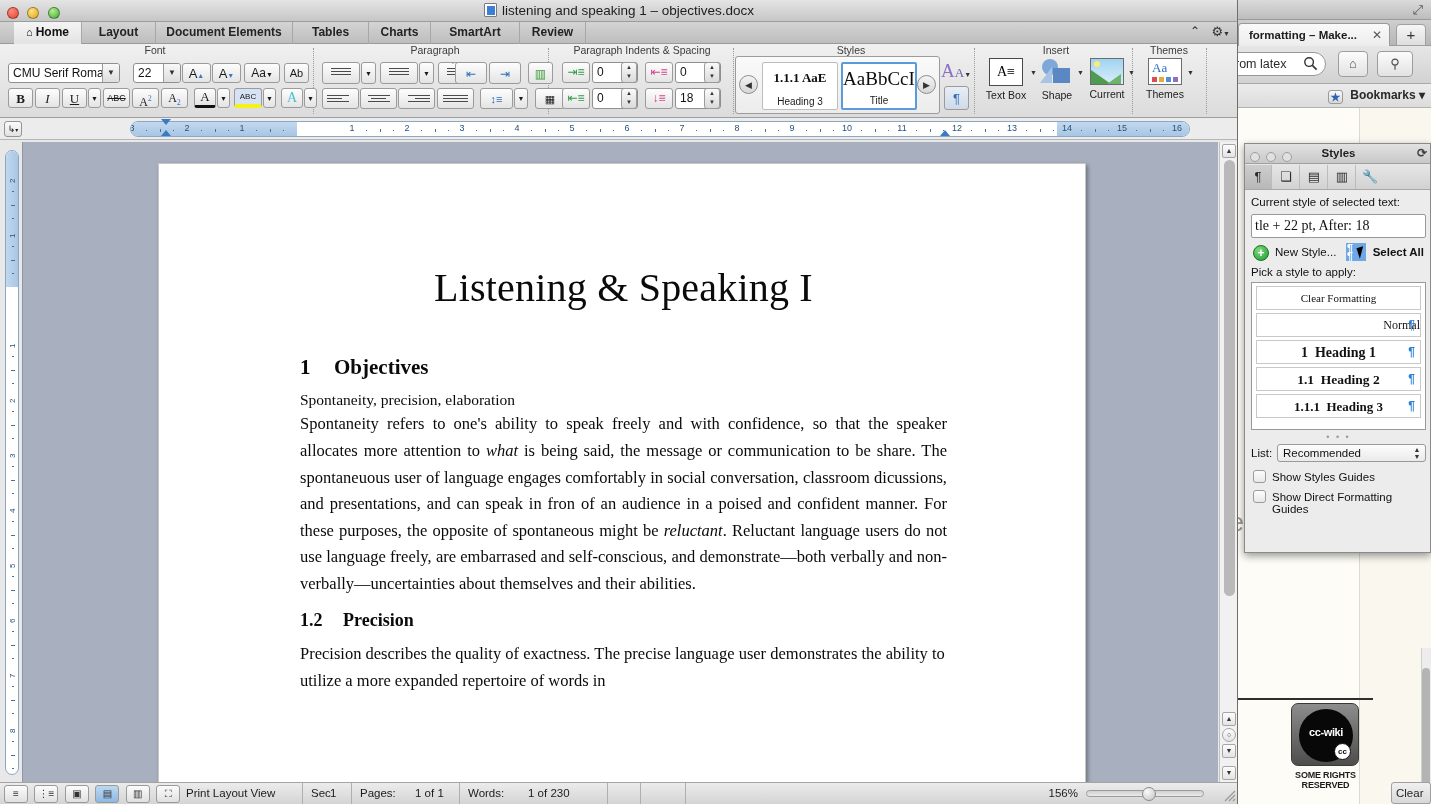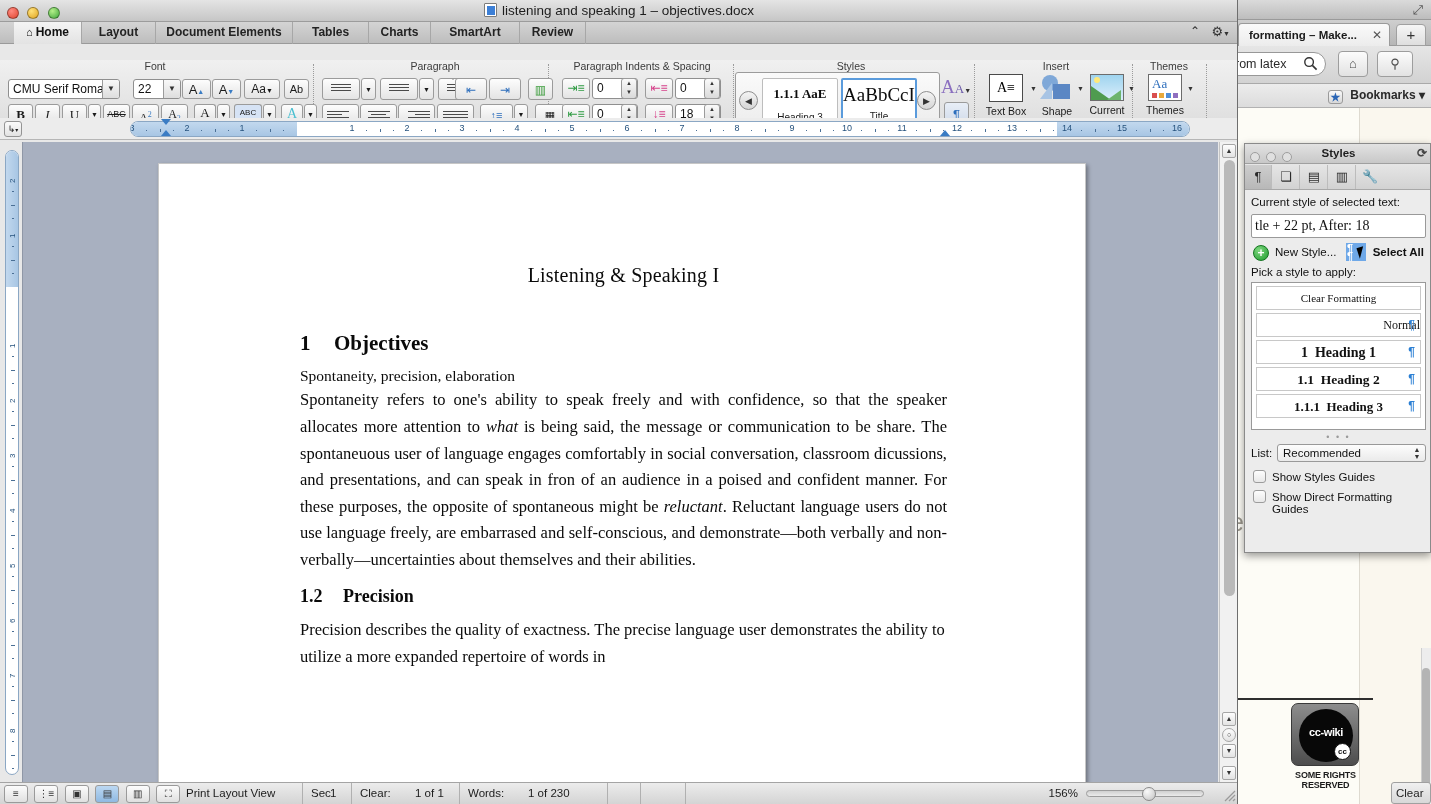--- a/index.html
+++ b/index.html
@@ -192,21 +192,20 @@
     background: linear-gradient(#f4f4f4, #e3e3e3);
     color: #111;
   }
   .home-glyph { font-size: 11px; margin-right: 3px; }
 
   
   .ribbon {
     position: absolute; left: 0; top: 44px; width: 1238px; height: 74px;
     background: linear-gradient(#f0f0f0, #dcdcdc);
     border-bottom: 1px solid #9e9e9e;
-    margin-top: 16px;
   }
   .grp-label {
     position: absolute; top: 0px; font-size: 10.5px; color: #3b3b3b;
     text-align: center;
   }
   .grp-sep {
     position: absolute; top: 4px; width: 1px; height: 66px;
     border-left: 1px dotted #9b9b9b;
   }
   .ctl {
@@ -341,21 +340,21 @@
     position: absolute; left: 135px; top: 21px; width: 928px; height: 700px;
     background: #fff;
     box-shadow: 2px 2px 4px rgba(0,0,0,.35);
     border: 1px solid #c6c6c6;
   }
   .doc {
     position: absolute; left: 141px; top: 100px; width: 647px;
     font-family: "Liberation Serif", serif; color: #0a0a0a;
   }
   .doc-title {
-    font-size: 20px; text-align: center; letter-spacing: 0.2px;
+    font-size: 40px; text-align: center; letter-spacing: 0.2px;
     margin-bottom: 44px;
   }
   .h1 { font-size: 21px; font-weight: bold; margin-bottom: 9px; }
   .h1 .num { display: inline-block; width: 34px; }
   .h2 { font-size: 18px; font-weight: bold; margin: 13px 0 10px; }
   .h2 .num { display: inline-block; width: 43px; }
   .p-plain { font-size: 15.5px; line-height: 1.45; }
   .p-just {
     font-size: 16.5px; line-height: 1.61; text-align: justify;
     text-justify: inter-word;
@@ -997,21 +996,21 @@
         <span class="viewbtn">≡</span>
         <span class="viewbtn">⋮≡</span>
         <span class="viewbtn">▣</span>
         <span class="viewbtn active">▤</span>
         <span class="viewbtn">▥</span>
         <span class="viewbtn">⛶</span>
       </div>
       <div class="sfield" style="left:178px;width:125px;">Print Layout View</div>
       <div class="sfield" style="left:303px;width:49px;">Sec</div>
       <div style="position:absolute;left:330px;top:0;height:21px;line-height:21px;font-size:11.5px;color:#1c1c1c;">1</div>
-      <div class="sfield" style="left:352px;width:108px;">Clear:</div>
+      <div class="sfield" style="left:352px;width:108px;">Pages:</div>
       <div style="position:absolute;left:415px;top:0;height:21px;line-height:21px;font-size:11.5px;color:#1c1c1c;">1 of 1</div>
       <div class="sfield" style="left:460px;width:148px;">Words:</div>
       <div style="position:absolute;left:528px;top:0;height:21px;line-height:21px;font-size:11.5px;color:#1c1c1c;">1 of 230</div>
       <div class="sfield" style="left:608px;width:33px;"></div>
       <div class="sfield" style="left:641px;width:45px;"></div>
       <div class="zoomlabel">156%</div>
       <div class="zoomslider">
         <div class="zoomknob"></div>
       </div>
       <svg class="resizer" viewBox="0 0 14 14">

